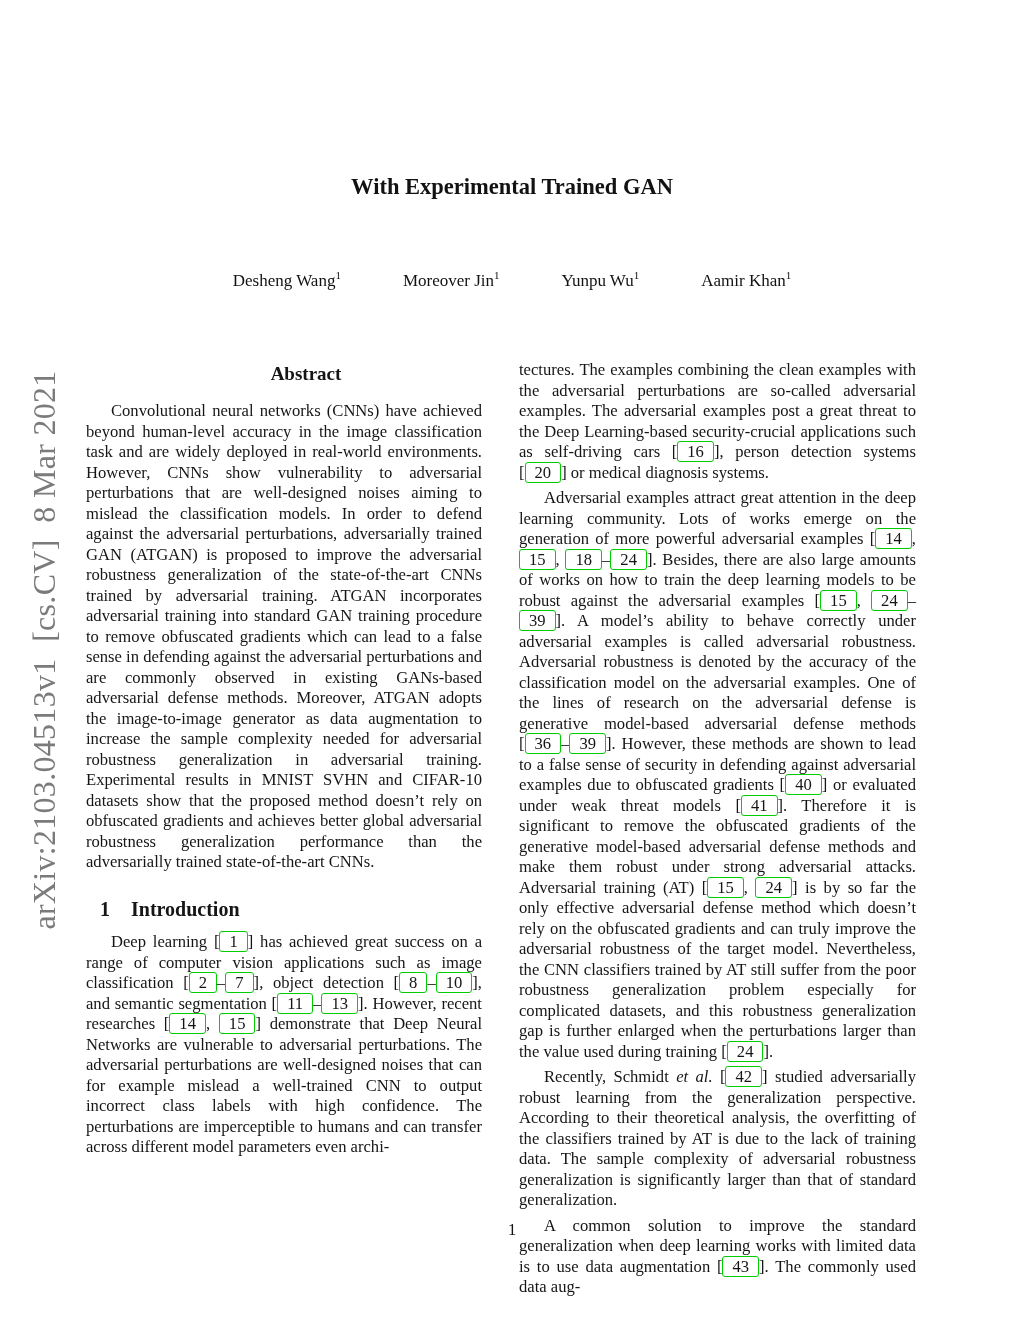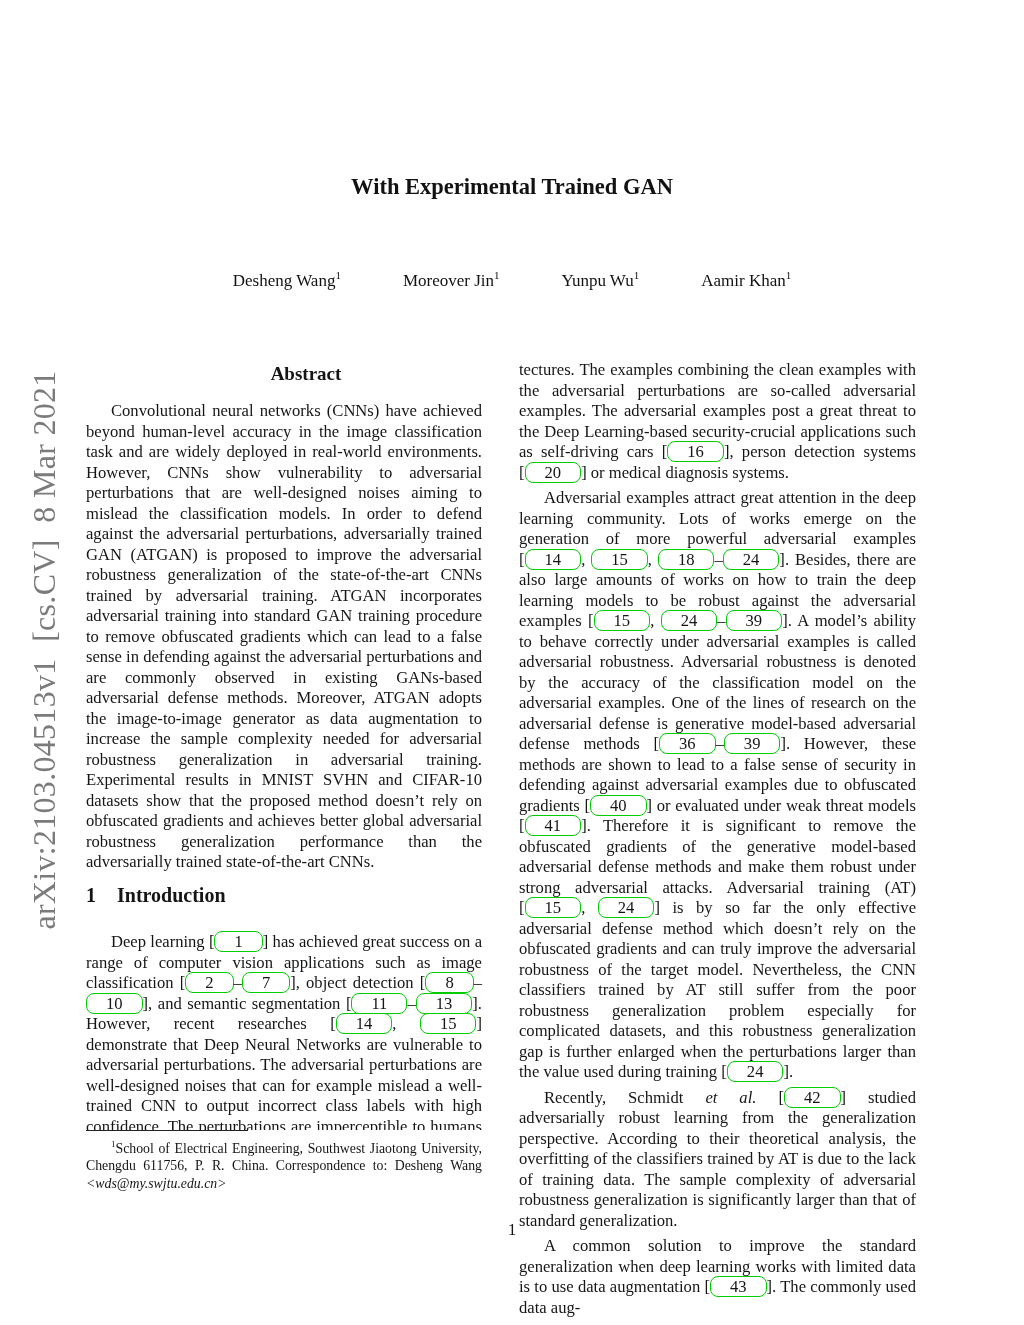--- a/index.html
+++ b/index.html
@@ -29,29 +29,29 @@
   .col-right { position:absolute; left:433px; top:0; width:397px; }
   .body-text { font-size:16.6px; line-height:20.5px; text-align:justify; }
   p { margin:0; }
   .abstract-head {
     position:absolute; top:0; left:16px; width:100%; text-align:center;
     font-size:19px; font-weight:bold; margin:6px;
   }
   .abstract-par { position:absolute; top:44px; left:0; width:396px; }
   .section-head {
     position:absolute; top:527px; left:0; width:100%;
-    font-size:20px; font-weight:bold; margin:0;
+    font-size:20px; font-weight:bold; margin:14px;
   }
   .sec-num { display:inline-block; min-width:31px; }
   .intro-par { position:absolute; top:575px; left:0; width:396px; }
   .indent { text-indent:25px; }
   .col-right p { margin-top:5px; }
   .col-right p:first-child { margin-top:3px; }
   
-  .cite { border:1.5px solid #00cc00; padding:0 19px; border-radius:8px; }
+  .cite { border:1.5px solid #00cc00; padding:0 9px; border-radius:3px; }
   
   .footnote {
     position:absolute; left:86px; top:1130px; width:396px;
     background:#ffffff; font-size:13.8px; line-height:17.6px; text-align:justify;
   }
   .footnote-rule { width:162px; height:0; border-top:1.5px solid #222; margin-bottom:5px; }
   .footnote p { text-indent:25px; }
   .footnote sup, .footnote-sup { font-size:9px; }
   .page-number {
     position:absolute; top:1220px; left:0; width:100%;
@@ -89,20 +89,16 @@
 
     <div class="col-right body-text">
       <p>tectures. The examples combining the clean examples with the adversarial perturbations are so-called adversarial examples. The adversarial examples post a great threat to the Deep Learning-based security-crucial applications such as self-driving cars [<span class="cite">16</span>], person detection systems [<span class="cite">20</span>] or medical diagnosis systems.</p>
       <p class="indent">Adversarial examples attract great attention in the deep learning community. Lots of works emerge on the generation of more powerful adversarial examples [<span class="cite">14</span>, <span class="cite">15</span>, <span class="cite">18</span>–<span class="cite">24</span>]. Besides, there are also large amounts of works on how to train the deep learning models to be robust against the adversarial examples [<span class="cite">15</span>, <span class="cite">24</span>–<span class="cite">39</span>]. A model’s ability to behave correctly under adversarial examples is called adversarial robustness. Adversarial robustness is denoted by the accuracy of the classification model on the adversarial examples. One of the lines of research on the adversarial defense is generative model-based adversarial defense methods [<span class="cite">36</span>–<span class="cite">39</span>]. However, these methods are shown to lead to a false sense of security in defending against adversarial examples due to obfuscated gradients [<span class="cite">40</span>] or evaluated under weak threat models [<span class="cite">41</span>]. Therefore it is significant to remove the obfuscated gradients of the generative model-based adversarial defense methods and make them robust under strong adversarial attacks. Adversarial training (AT) [<span class="cite">15</span>, <span class="cite">24</span>] is by so far the only effective adversarial defense method which doesn’t rely on the obfuscated gradients and can truly improve the adversarial robustness of the target model. Nevertheless, the CNN classifiers trained by AT still suffer from the poor robustness generalization problem especially for complicated datasets, and this robustness generalization gap is further enlarged when the perturbations larger than the value used during training [<span class="cite">24</span>].</p>
       <p class="indent">Recently, Schmidt <i>et al.</i> [<span class="cite">42</span>] studied adversarially robust learning from the generalization perspective. According to their theoretical analysis, the overfitting of the classifiers trained by AT is due to the lack of training data. The sample complexity of adversarial robustness generalization is significantly larger than that of standard generalization.</p>
       <p class="indent">A common solution to improve the standard generalization when deep learning works with limited data is to use data augmentation [<span class="cite">43</span>]. The commonly used data aug-</p>
     </div>
 
   </div>
 
-  <div class="footnote">
-    <div class="footnote-rule"></div>
-    <p><sup>1</sup>School of Electrical Engineering, Southwest Jiaotong University, Chengdu 611756, P. R. China. Correspondence to: Desheng Wang <i>&lt;wds@my.swjtu.edu.cn&gt;</i></p>
-  </div>
 
   <div class="page-number">1</div>
 
 </div>
 
 </body></html>

